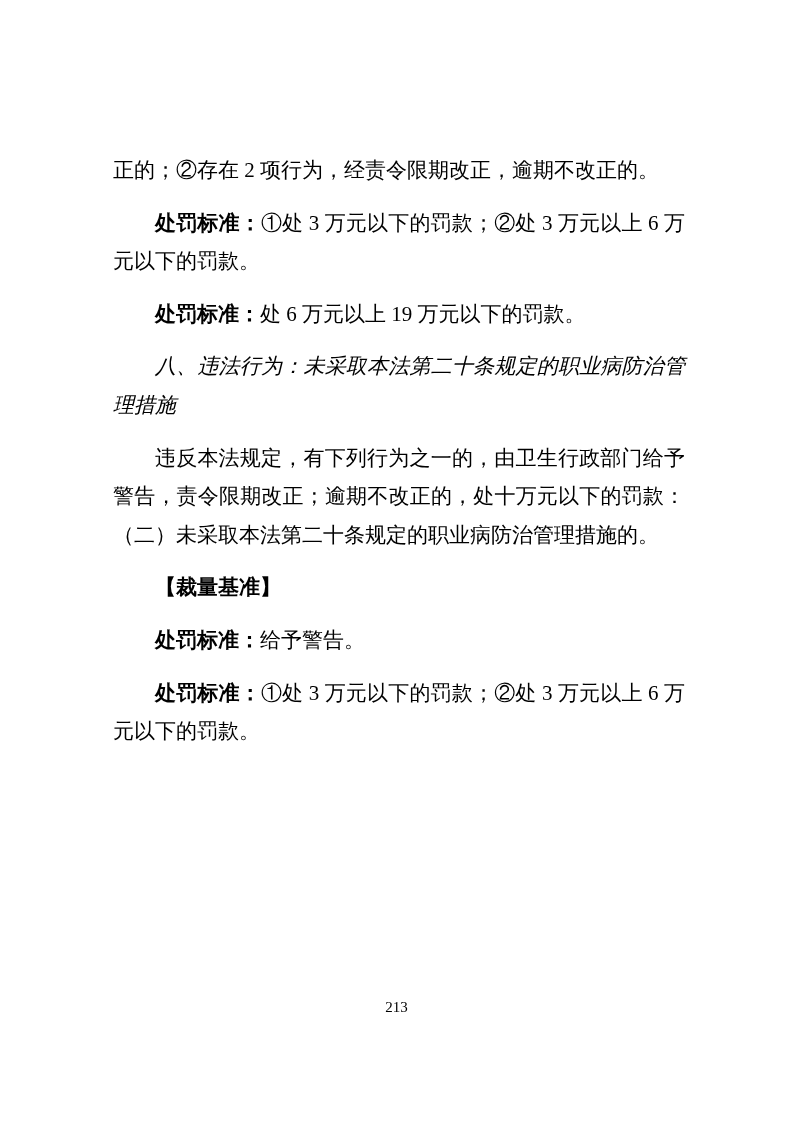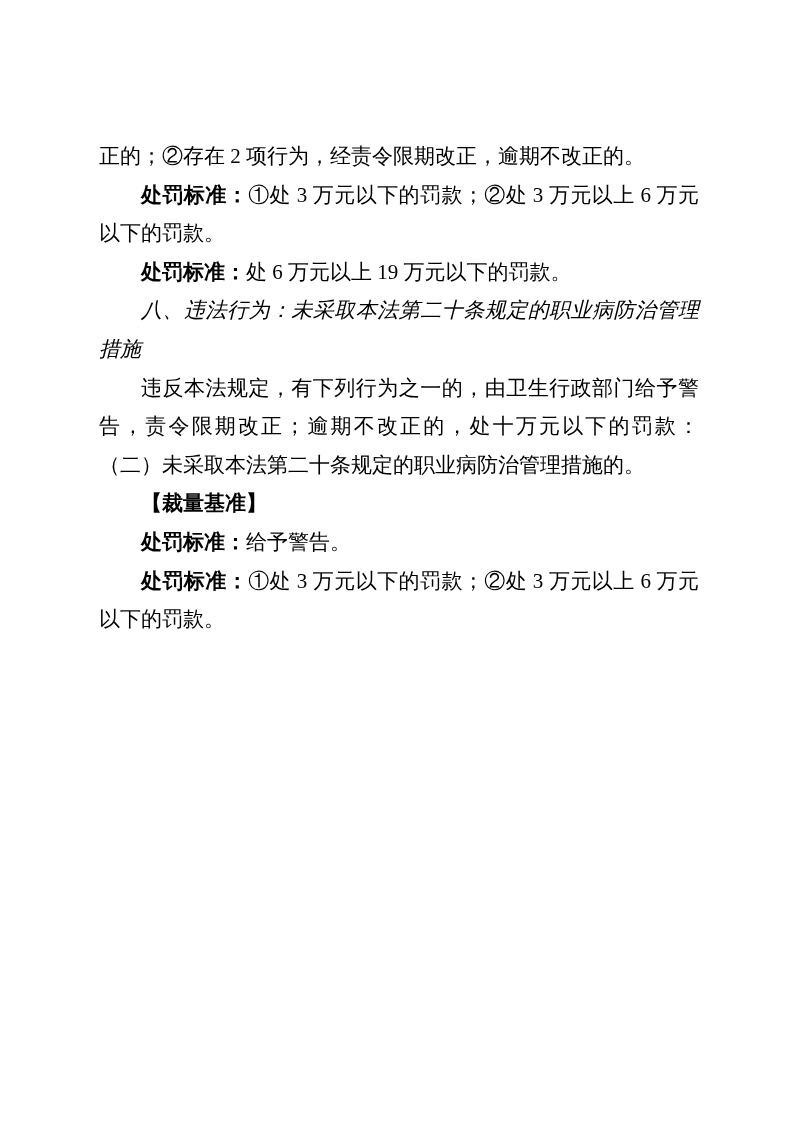--- a/index.html
+++ b/index.html
@@ -21,21 +21,21 @@
     background: #ffffff;
     overflow: hidden;
   }
   .content {
     position: absolute;
     left: 99px;
     top: 137px;
     width: 600px;
   }
   .para {
-    margin: 0;
+    margin: 14px;
     font-size: 21px;
     line-height: 38.6px;
     text-align: justify;
     text-indent: 42px; 
   }
   .para.noindent {
     text-indent: 0;
   }
   .para.kai {
     
@@ -65,13 +65,14 @@
   <div class="content">
       <p class="para noindent"><span class="r">正的；②存在 2 项行为，经责令限期改正，逾期不改正的。</span></p>
       <p class="para"><span class="b">处罚标准：</span><span class="r">①处 3 万元以下的罚款；②处 3 万元以上 6 万元以下的罚款。</span></p>
       <p class="para"><span class="b">处罚标准：</span><span class="r">处 6 万元以上 19 万元以下的罚款。</span></p>
       <p class="para kai"><span class="r">八、违法行为：未采取本法第二十条规定的职业病防治管理措施</span></p>
       <p class="para"><span class="r">违反本法规定，有下列行为之一的，由卫生行政部门给予警告，责令限期改正；逾期不改正的，处十万元以下的罚款：（二）未采取本法第二十条规定的职业病防治管理措施的。</span></p>
       <p class="para"><span class="b">【裁量基准】</span></p>
       <p class="para"><span class="b">处罚标准：</span><span class="r">给予警告。</span></p>
       <p class="para"><span class="b">处罚标准：</span><span class="r">①处 3 万元以下的罚款；②处 3 万元以上 6 万元以下的罚款。</span></p>
     </div>
+  <div class="page-number">213</div>
 </div>
 
 </body></html>

